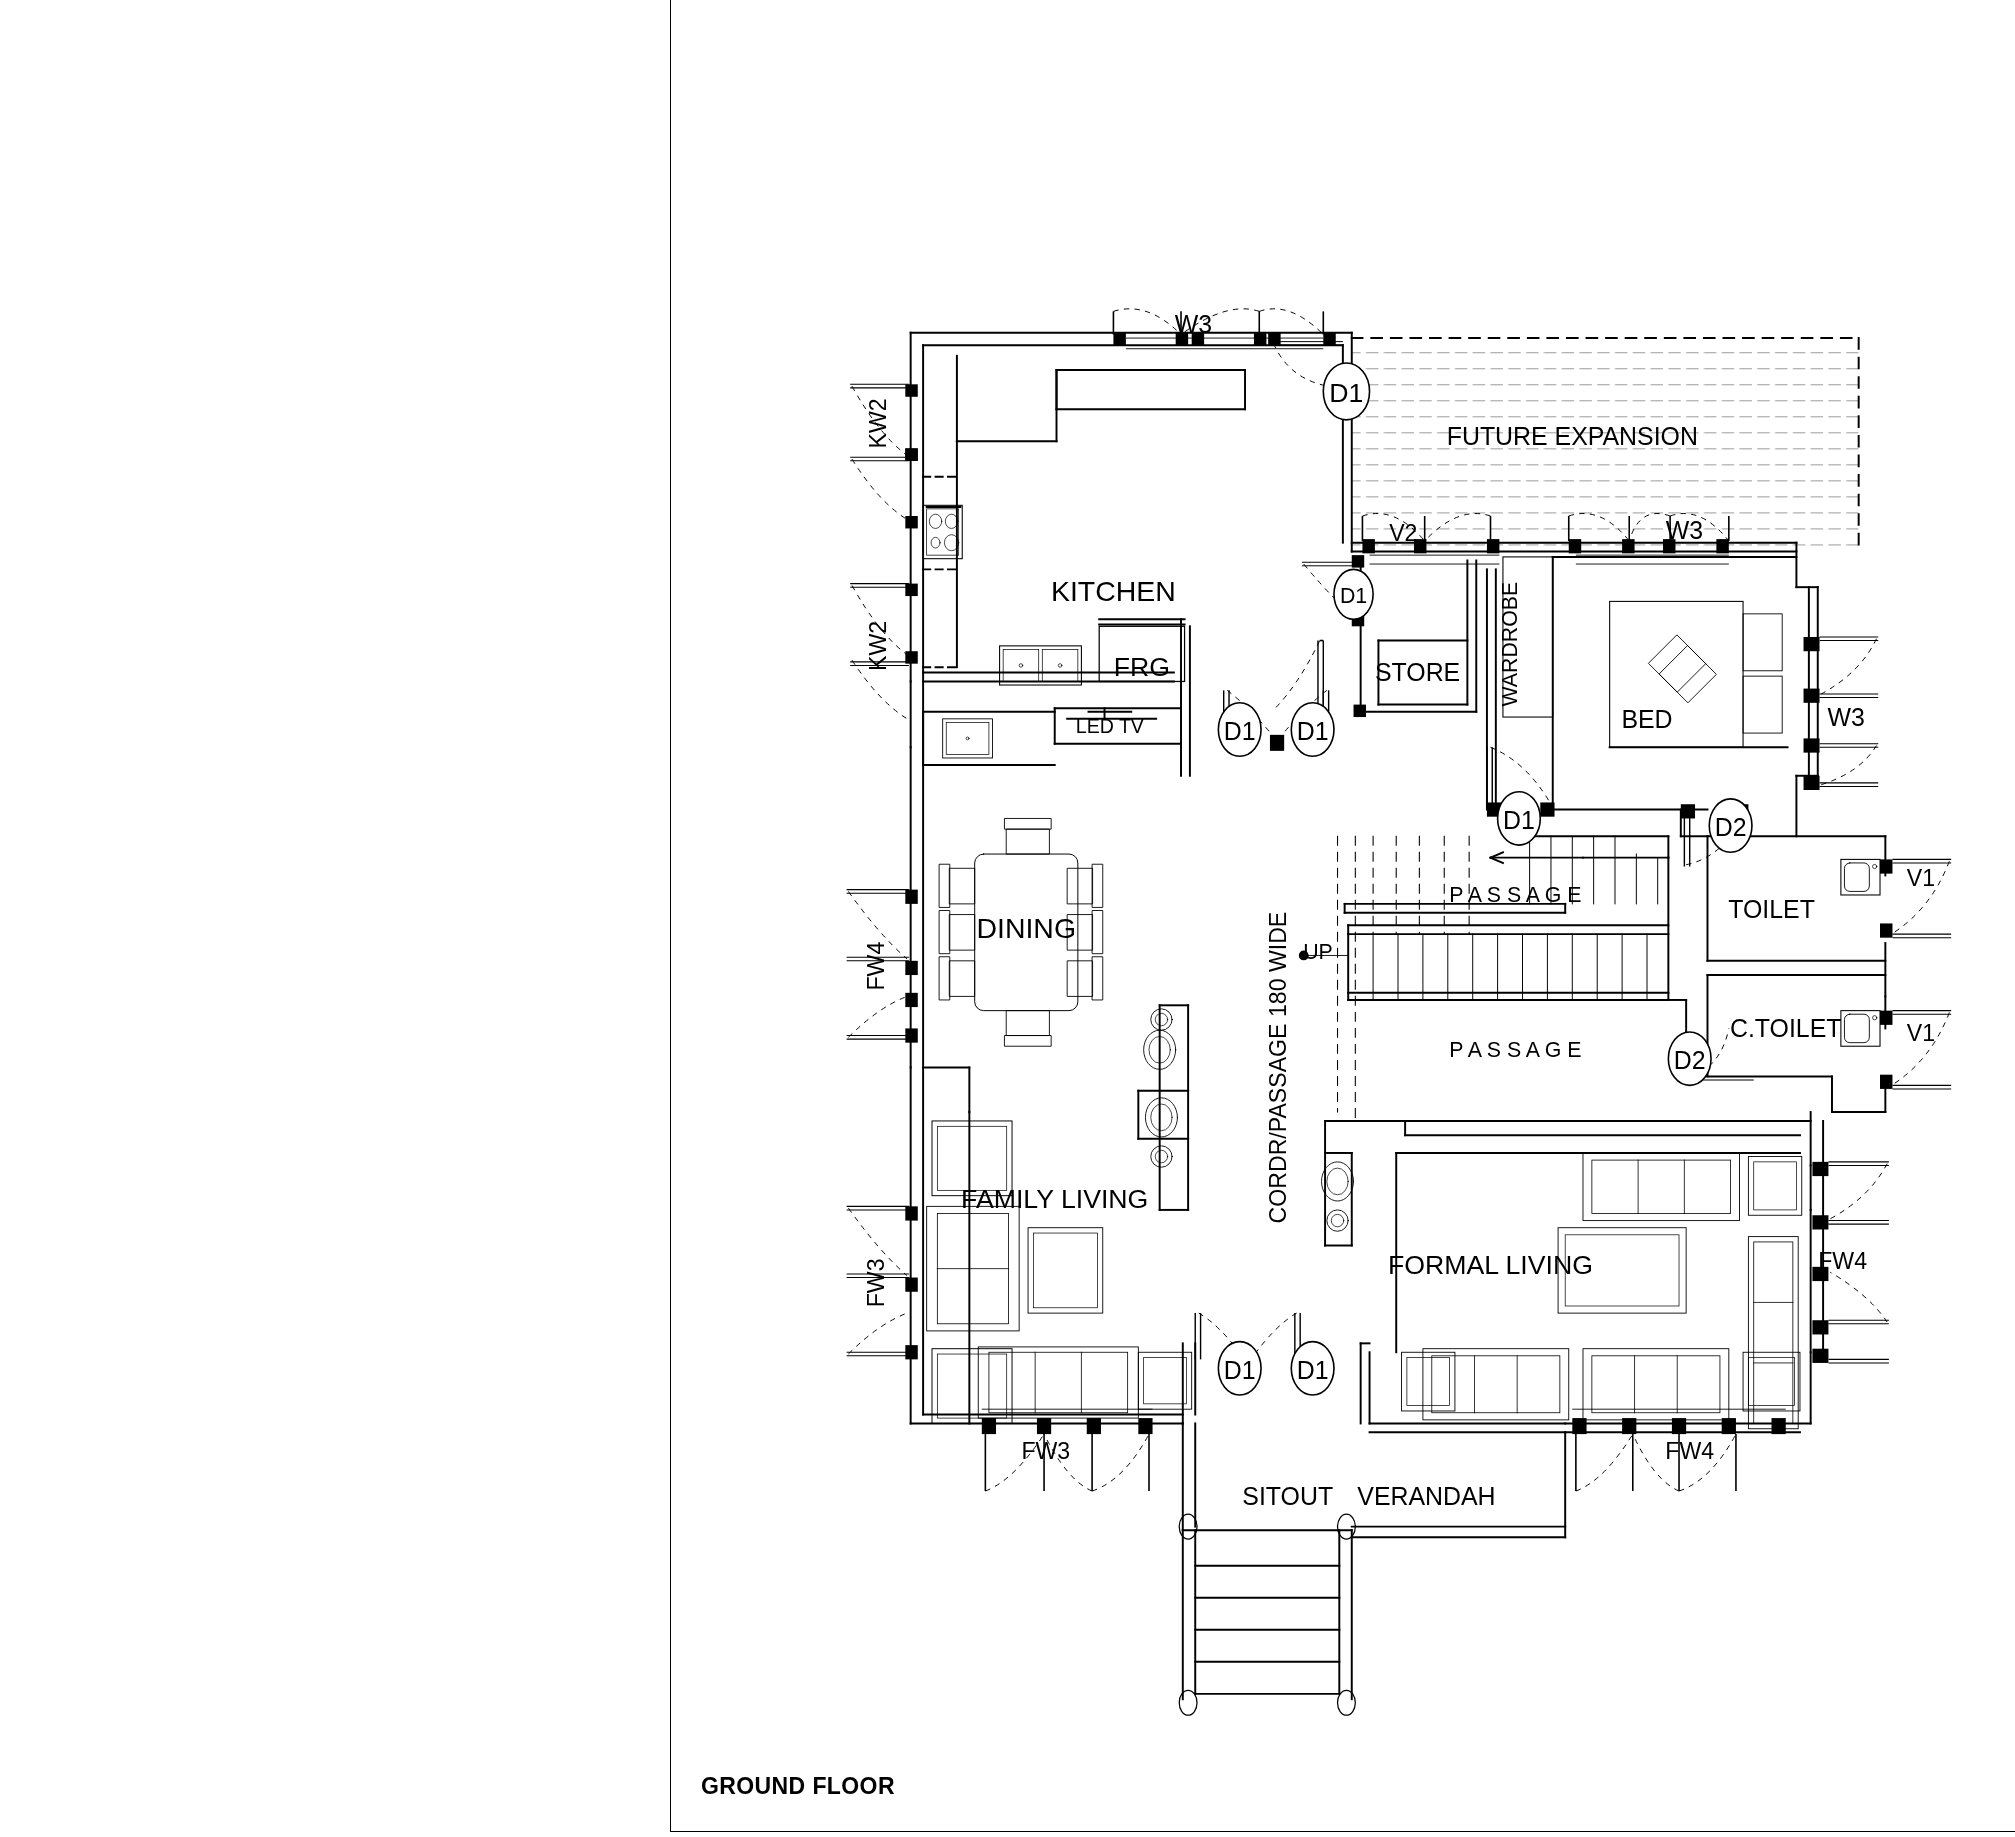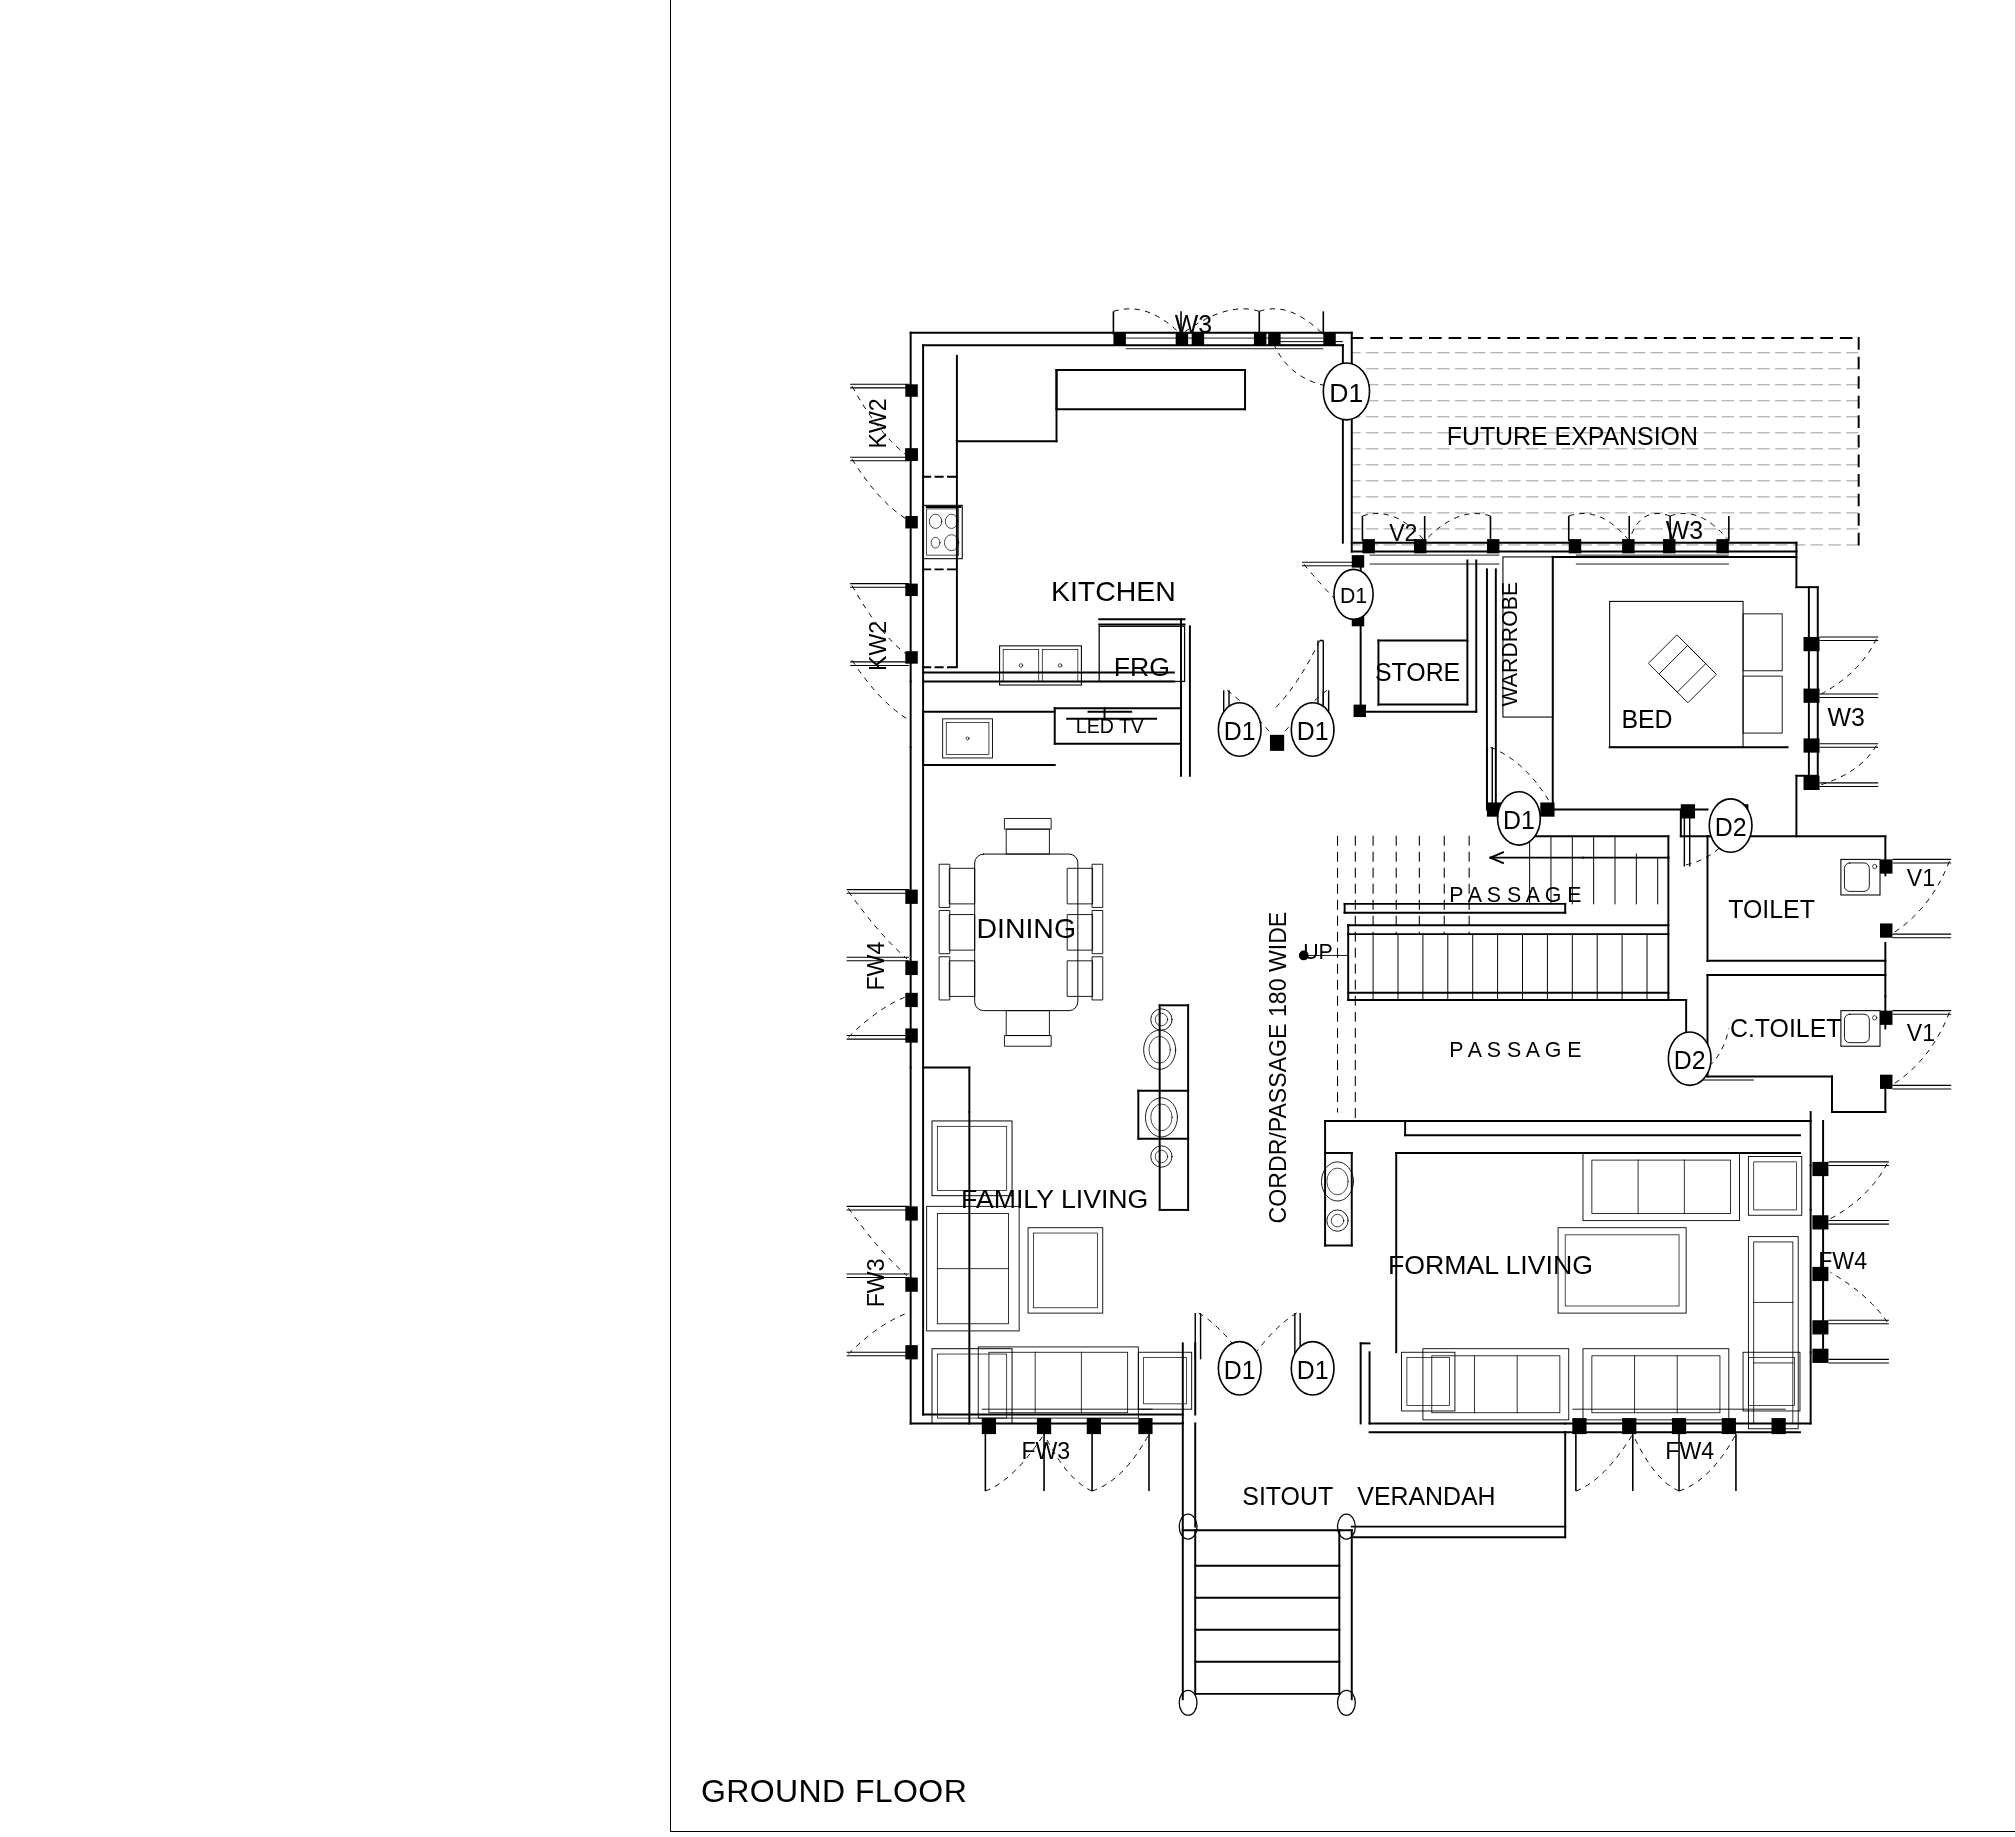--- a/index.html
+++ b/index.html
@@ -3,21 +3,21 @@
 <meta charset="utf-8">
 <style>
   html,body{margin:0;padding:0;background:#ffffff;}
   body{width:2780px;height:1838px;position:relative;overflow:hidden;
        font-family:"Liberation Sans", sans-serif;}
   #sheet{position:absolute;left:0;top:0;width:2780px;height:1838px;background:#fff;}
   #sheet-border{position:absolute;left:670px;top:0px;width:1800px;height:1832px;
       border-left:1.6px solid #000;border-right:1.6px solid #000;border-bottom:1.6px solid #000;
       box-sizing:border-box;}
   #plan-svg{position:absolute;left:0;top:0;width:2780px;height:1838px;}
-  .ttl{font-size:32px;font-weight:400;letter-spacing:0.4px;}
+  .ttl{font-size:23px;font-weight:700;letter-spacing:0.4px;}
 </style>
 </head>
 <body>
 
 <div id="sheet">
   <div id="sheet-border"></div>
 
   <svg id="plan-svg" viewBox="0 0 1563 1033" preserveAspectRatio="none">
 
     <defs>

